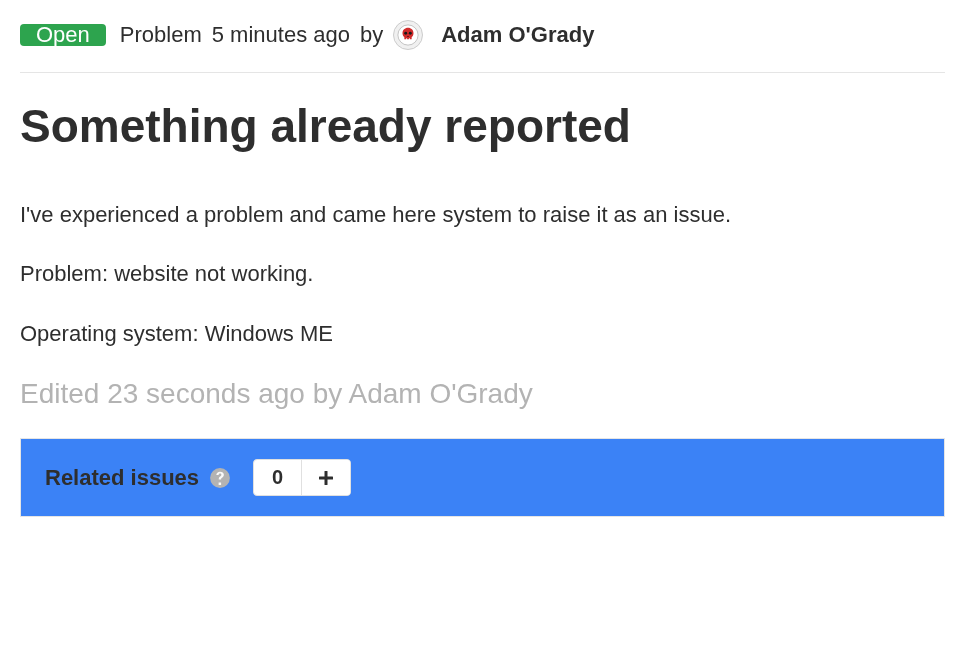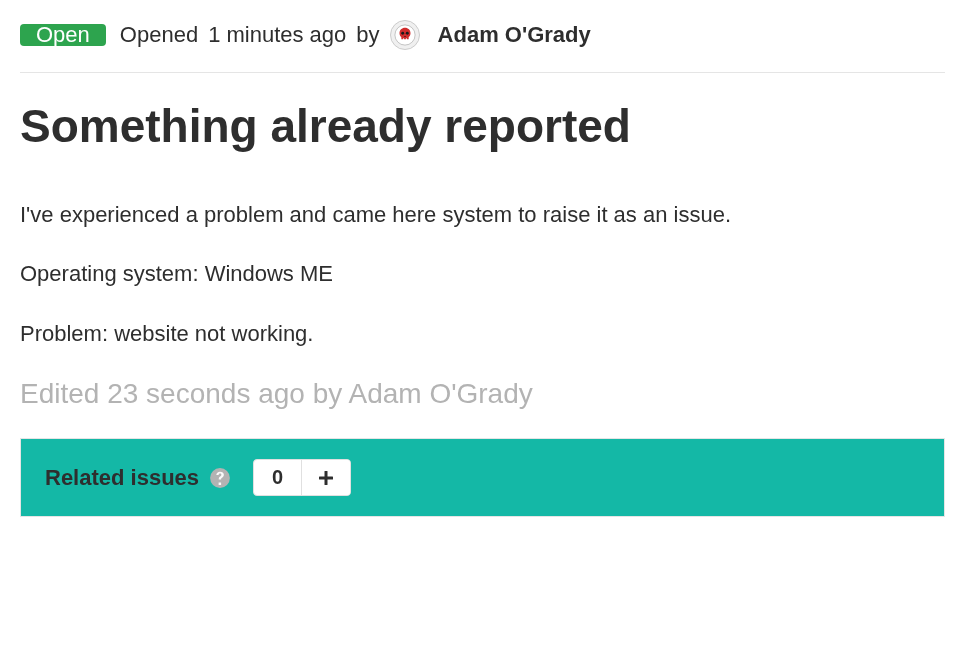--- a/index.html
+++ b/index.html
@@ -69,21 +69,21 @@
       margin-bottom: 28px;
     }
     .edited-note {
       font-size: 28px;
       color: #b3b3b3;
       margin-top: 20px;
       margin-bottom: 28px;
     }
     .related-panel {
       border: 1px solid #e5e5e5;
-      background: #14b8a6;
+      background: #3b82f6;
       padding: 20px 24px;
       display: flex;
       align-items: center;
       gap: 10px;
     }
     .related-label {
       font-size: 22px;
       font-weight: 700;
       color: #2e2e2e;
     }
@@ -122,42 +122,42 @@
       align-items: center;
       justify-content: center;
     }
   </style>
 </head>
 <body>
 
 <div class="meta-row">
   <span class="status-badge">Open</span>
   <span class="opened-text">
-    <span>Opened </span>
-    <span>1 minutes ago</span>
+    <span>Problem </span>
+    <span>5 minutes ago</span>
     <span> by </span>
     <span class="avatar">
       <svg width="22" height="22" viewBox="0 0 24 24">
         <circle cx="12" cy="12" r="11" fill="#ffffff" stroke="#888" stroke-width="0.5"></circle>
         <path fill="#d02b2b" d="M12 4c-3.5 0-6 2.5-6 6 0 2 1 3.5 2 4.5v2h2v-1h1v1h2v-1h1v1h2v-2c1-1 2-2.5 2-4.5 0-3.5-2.5-6-6-6z"></path>
         <circle cx="9.5" cy="10" r="1.6" fill="#1a1a1a"></circle>
         <circle cx="14.5" cy="10" r="1.6" fill="#1a1a1a"></circle>
         <path d="M11 13 l1 1.5 l1 -1.5 z" fill="#1a1a1a"></path>
       </svg>
     </span>
     <a href="#" class="author-name">Adam O'Grady</a>
   </span>
 </div>
 
 <h1 class="issue-title">Something already reported</h1>
 
 <div class="issue-body">
   <p>I've experienced a problem and came here system to raise it as an issue.</p>
+  <p>Problem: website not working.</p>
   <p>Operating system: Windows ME</p>
-  <p>Problem: website not working.</p>
 </div>
 
 <div class="edited-note">Edited 23 seconds ago by Adam O'Grady</div>
 
 <div class="related-panel">
   <span class="related-label">Related issues</span>
   <span class="help-icon">
     <svg width="22" height="22" viewBox="0 0 16 16" fill="currentColor">
       <circle cx="8" cy="8" r="7.2" fill="#b3b3b3"></circle>
       <path fill="#fafafa" d="M8 3.5c-1.5 0-2.6 1-2.7 2.3h1.7c0-.6.4-1 1-1s1 .4 1 .9c0 .5-.3.8-.9 1.2-.7.5-1 .9-1 1.8v.3h1.7v-.2c0-.5.2-.7.9-1.2.7-.5 1.1-1.1 1.1-2 0-1.3-1.2-2.1-2.8-2.1zM7 11.2h1.8V13H7z"></path>

